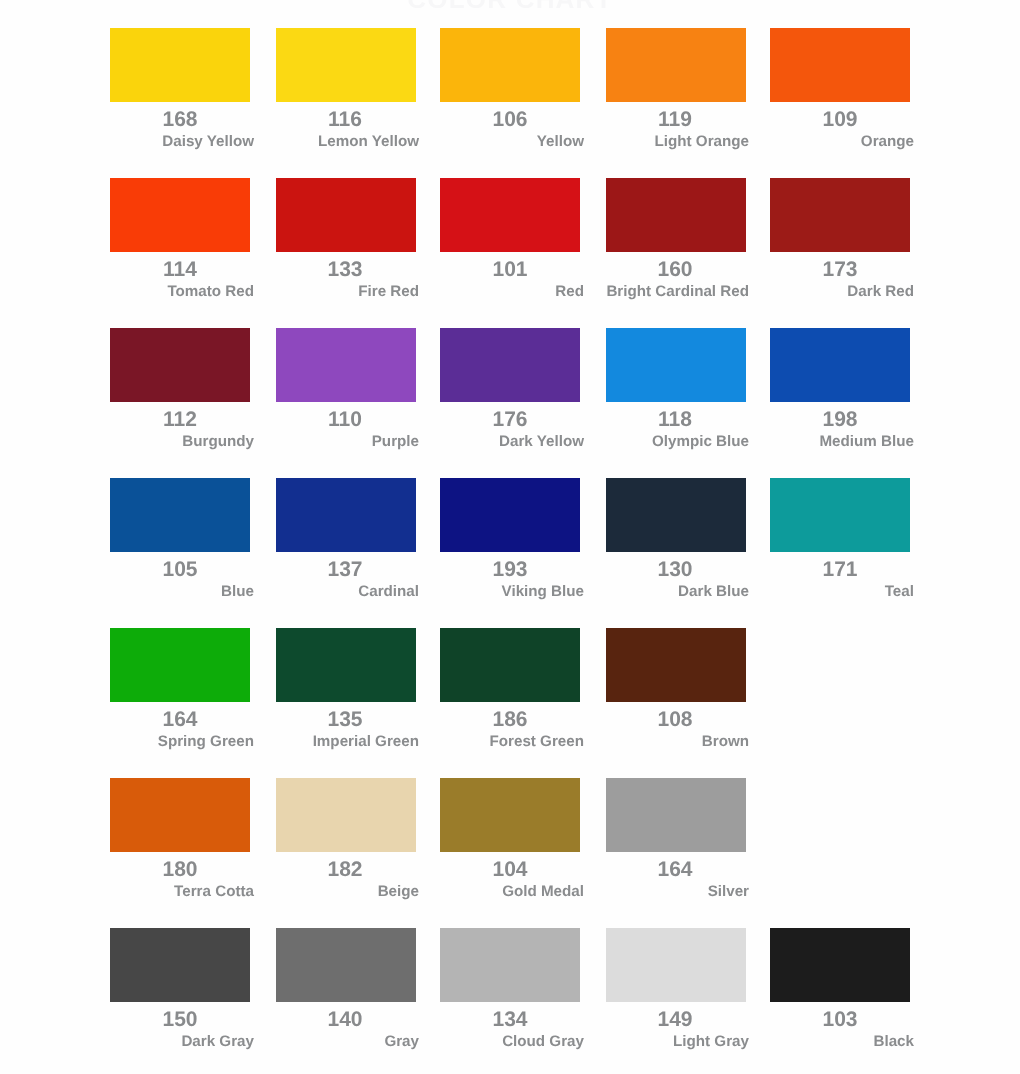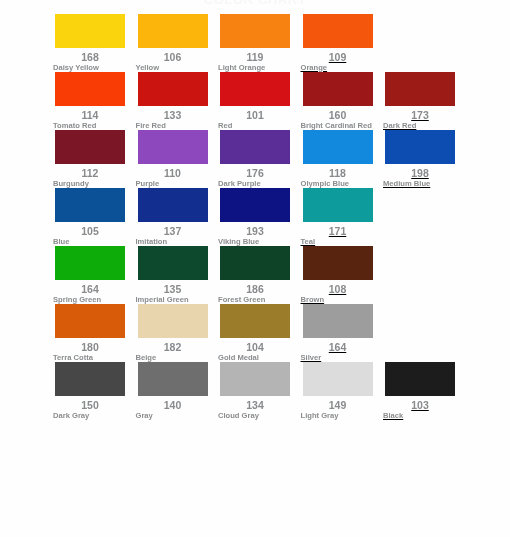--- a/index.html
+++ b/index.html
@@ -38,71 +38,75 @@
   }
   #grid {
     position: absolute;
     top: 14px;
     left: 55px;
     width: 400px;
   }
   .swatch-row {
     display: flex;
     flex-direction: row;
-    height: 58px;
+    height: 75px;
   }
   .swatch-cell {
     width: 70px;
     margin-right: 12.5px;
     display: flex;
     flex-direction: column;
     align-items: center;
   }
   .swatch-cell:last-child {
     margin-right: 0;
-    text-decoration: underline;
   }
   .swatch-chip {
     width: 70px;
     height: 37px;
     display: block;
   }
   .swatch-code {
     margin-top: 3px;
     font-size: 10.5px;
     font-weight: bold;
     color: #888a8c;
     line-height: 12px;
     text-align: center;
   }
   .swatch-name {
     font-size: 7.6px;
     font-weight: bold;
     color: #8a8c8e;
     line-height: 9.5px;
-    text-align: left;
+    text-align: right;
     width: 74px;
     margin-top: 0px;
   }
 </style>
 </head>
 <body>
 
 <div id="swatch-page">
 
   <div id="chart-title">COLOR CHART</div>
 
   <div id="grid">
       <div class="swatch-row">
         <div class="swatch-cell">
           <div class="swatch-chip" title="Daisy Yellow" style="background: rgb(250, 212, 12);"></div>
           <div class="swatch-code">168</div>
           <div class="swatch-name">Daisy Yellow</div>
         </div>
         <div class="swatch-cell">
+          <div class="swatch-chip" title="Lemon Yellow" style="background: rgb(251, 217, 19);"></div>
+          <div class="swatch-code">116</div>
+          <div class="swatch-name">Lemon Yellow</div>
+        </div>
+        <div class="swatch-cell">
           <div class="swatch-chip" title="Yellow" style="background: rgb(251, 181, 11);"></div>
           <div class="swatch-code">106</div>
           <div class="swatch-name">Yellow</div>
         </div>
         <div class="swatch-cell">
           <div class="swatch-chip" title="Light Orange" style="background: rgb(247, 130, 18);"></div>
           <div class="swatch-code">119</div>
           <div class="swatch-name">Light Orange</div>
         </div>
         <div class="swatch-cell">
@@ -145,21 +149,21 @@
           <div class="swatch-name">Burgundy</div>
         </div>
         <div class="swatch-cell">
           <div class="swatch-chip" title="Purple" style="background: rgb(142, 72, 190);"></div>
           <div class="swatch-code">110</div>
           <div class="swatch-name">Purple</div>
         </div>
         <div class="swatch-cell">
           <div class="swatch-chip" title="Dark Purple" style="background: rgb(91, 45, 150);"></div>
           <div class="swatch-code">176</div>
-          <div class="swatch-name">Dark Purple</div>
+          <div class="swatch-name">Dark Yellow</div>
         </div>
         <div class="swatch-cell">
           <div class="swatch-chip" title="Olympic Blue" style="background: rgb(19, 137, 222);"></div>
           <div class="swatch-code">118</div>
           <div class="swatch-name">Olympic Blue</div>
         </div>
         <div class="swatch-cell">
           <div class="swatch-chip" title="Medium Blue" style="background: rgb(13, 76, 176);"></div>
           <div class="swatch-code">198</div>
           <div class="swatch-name">Medium Blue</div>
@@ -167,28 +171,33 @@
       </div>
       <div class="swatch-row">
         <div class="swatch-cell">
           <div class="swatch-chip" title="Blue" style="background: rgb(10, 81, 152);"></div>
           <div class="swatch-code">105</div>
           <div class="swatch-name">Blue</div>
         </div>
         <div class="swatch-cell">
           <div class="swatch-chip" title="Blueberry" style="background: rgb(18, 47, 144);"></div>
           <div class="swatch-code">137</div>
-          <div class="swatch-name">Imitation</div>
+          <div class="swatch-name">Cardinal</div>
         </div>
         <div class="swatch-cell">
           <div class="swatch-chip" title="Viking Blue" style="background: rgb(13, 19, 131);"></div>
           <div class="swatch-code">193</div>
           <div class="swatch-name">Viking Blue</div>
         </div>
         <div class="swatch-cell">
+          <div class="swatch-chip" title="Dark Blue" style="background: rgb(28, 42, 58);"></div>
+          <div class="swatch-code">130</div>
+          <div class="swatch-name">Dark Blue</div>
+        </div>
+        <div class="swatch-cell">
           <div class="swatch-chip" title="Teal" style="background: rgb(13, 155, 155);"></div>
           <div class="swatch-code">171</div>
           <div class="swatch-name">Teal</div>
         </div>
       </div>
       <div class="swatch-row">
         <div class="swatch-cell">
           <div class="swatch-chip" title="Spring Green" style="background: rgb(13, 172, 9);"></div>
           <div class="swatch-code">164</div>
           <div class="swatch-name">Spring Green</div>

